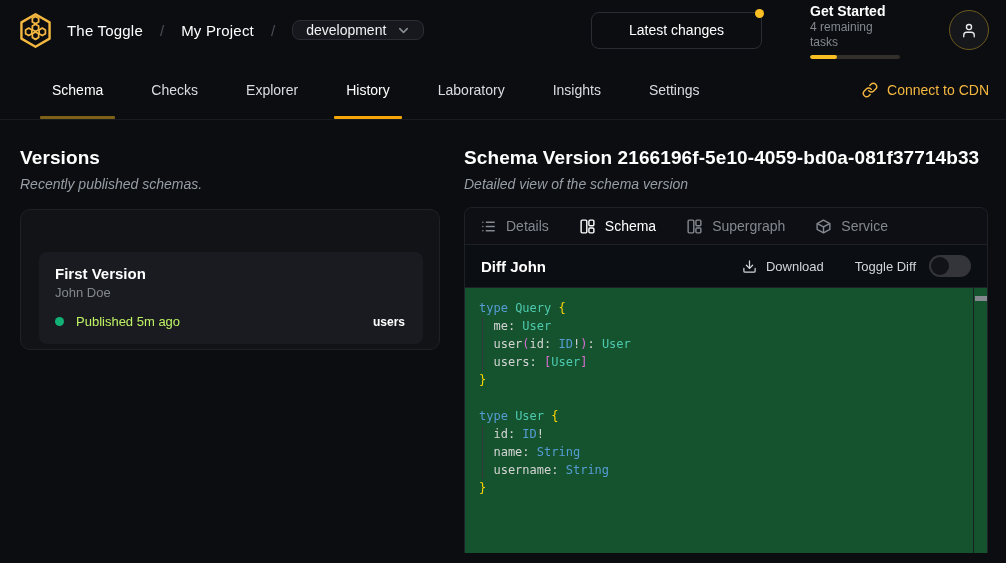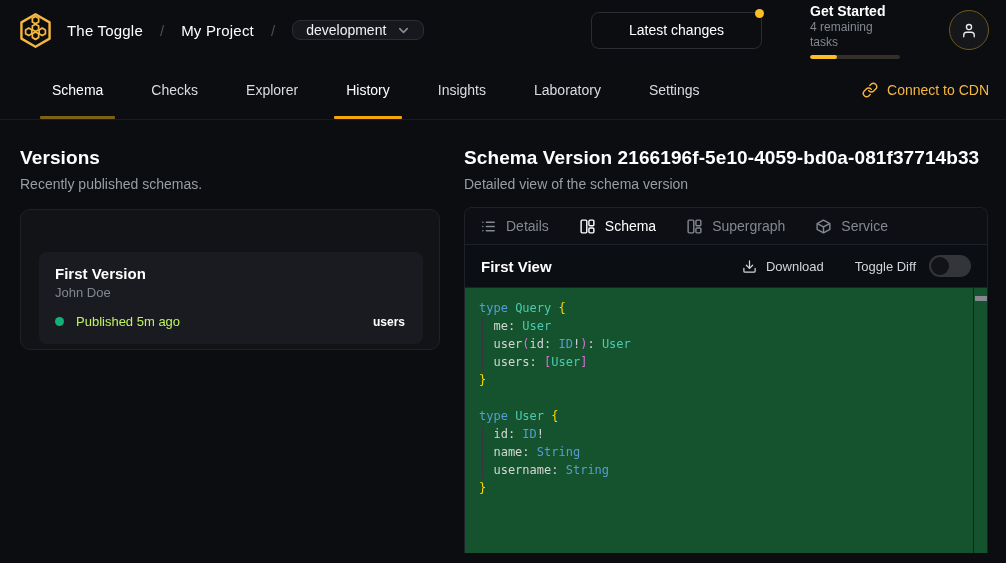--- a/index.html
+++ b/index.html
@@ -58,21 +58,21 @@
   .nav-tab.dim .uline { background:#7d6117; }
   .nav-tab.bright { color:#ffffff; }
   .nav-tab.bright .uline { background:#f6a609; }
   .cdn-link { margin-left:auto; display:flex; align-items:center; gap:9px;
               color:#f4b740; font-size:14px; cursor:pointer; }
 
   
   .main { display:flex; padding-top:27px; }
   .col-left { width:464px; padding:0 24px 0 20px; flex:none; }
   .h-title { font-size:19px; font-weight:700; color:#ffffff; letter-spacing:.1px; }
-  .h-sub { margin-top:7px; font-size:14px; color:#989ea6; }
+  .h-sub { margin-top:7px; font-size:14px; color:#989ea6;font-style:italic; }
 
   .versions-card {
     margin-top:17px; background:#121317; border:1px solid #1f2126; border-radius:10px;
     padding:42px 16px 14px 18px; height:141px;
   }
   .version-item { background:#1a1b20; border-radius:8px; padding:13px 18px 15px 16px; cursor:pointer; }
   .vi-title { font-size:15px; font-weight:700; color:#ffffff; }
   .vi-author { margin-top:3px; font-size:13px; color:#83888f; }
   .vi-row { margin-top:14px; display:flex; align-items:center; }
   .vi-dot { width:9px; height:9px; border-radius:50%; background:#12b176; margin-right:12px; }
@@ -182,24 +182,24 @@
         <span>Checks</span>
       </div>
     <div class="nav-tab">
         <span>Explorer</span>
       </div>
     <div class="nav-tab bright">
         <span>History</span>
         <span class="uline"></span>
       </div>
     <div class="nav-tab">
+        <span>Laboratory</span>
+      </div>
+    <div class="nav-tab">
         <span>Insights</span>
-      </div>
-    <div class="nav-tab">
-        <span>Laboratory</span>
       </div>
     <div class="nav-tab">
         <span>Settings</span>
       </div>
   </div>
   <div class="cdn-link">
     <span>
       <svg viewBox="0 0 24 24" width="16" height="16" fill="none" stroke="#f4b740" stroke-width="2.1" stroke-linecap="round" stroke-linejoin="round">
         <path d="M10 13a5 5 0 0 0 7.54.54l3-3a5 5 0 0 0-7.07-7.07l-1.72 1.71"></path>
         <path d="M14 11a5 5 0 0 0-7.54-.54l-3 3a5 5 0 0 0 7.07 7.07l1.71-1.71"></path>
@@ -272,21 +272,21 @@
               <path d="M21 16V8l-9-5-9 5v8l9 5 9-5z"></path>
                 <polyline points="3.3 7.9 12 12.5 20.7 7.9"></polyline>
                 <line x1="12" y1="21" x2="12" y2="12.5"></line>
             </svg>
           </span>
           <span>Service</span>
         </div>
       </div>
 
       <div class="diff-row">
-        <span class="diff-title">First View</span>
+        <span class="diff-title">Diff John</span>
         <div class="diff-right">
           <button class="dl-btn">
             <span>
               <svg viewBox="0 0 24 24" width="15" height="15" fill="none" stroke="#d2d5da" stroke-width="2" stroke-linecap="round" stroke-linejoin="round">
                 <path d="M21 15v4a2 2 0 0 1-2 2H5a2 2 0 0 1-2-2v-4"></path>
                   <polyline points="7 10 12 15 17 10"></polyline>
                   <line x1="12" y1="15" x2="12" y2="3"></line>
               </svg>
             </span>
             <span>Download</span>

